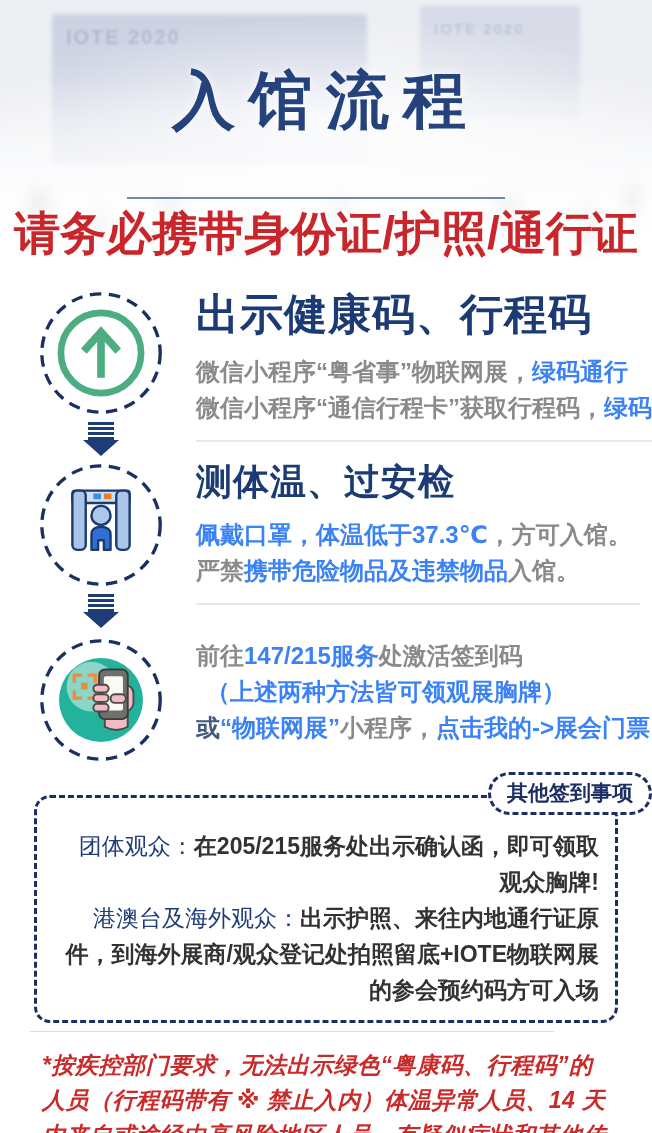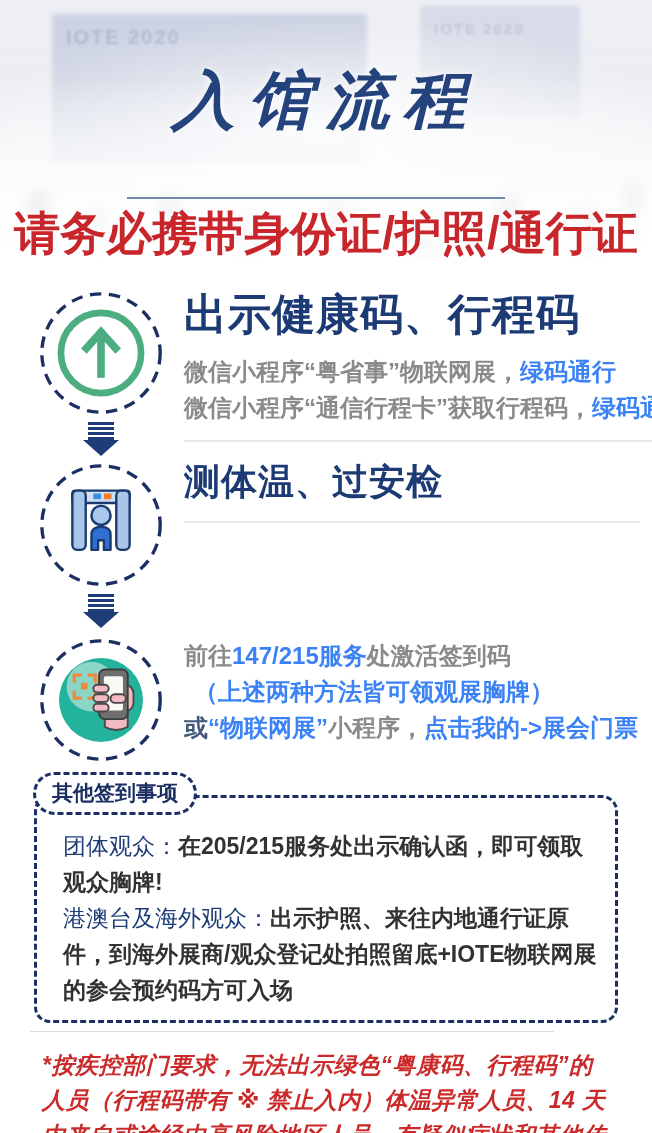--- a/index.html
+++ b/index.html
@@ -31,28 +31,28 @@
       radial-gradient(30px 42px at 52% 66%, rgba(70,76,98,.35), transparent 70%),
       radial-gradient(36px 52px at 66% 82%, rgba(46,54,78,.45), transparent 70%),
       radial-gradient(30px 44px at 78% 64%, rgba(60,68,92,.38), transparent 70%),
       radial-gradient(38px 54px at 90% 78%, rgba(42,50,74,.46), transparent 70%),
       radial-gradient(24px 36px at 97% 55%, rgba(66,74,96,.34), transparent 70%); }
   .bg-fade { position:absolute; inset:0;
     background:radial-gradient(ellipse 70% 55% at 50% 48%, rgba(255,255,255,.85), rgba(255,255,255,0) 75%),
                linear-gradient(180deg, rgba(255,255,255,.2) 0%, rgba(255,255,255,0) 30%, rgba(255,255,255,.9) 96%); }
   .hero-title { position:absolute; top:58px; width:100%; text-align:center;
     font-size:63px; font-weight:800; color:#24427c; letter-spacing:14px;
-    text-shadow:0 0 10px rgba(255,255,255,.9);font-style:italic; }
+    text-shadow:0 0 10px rgba(255,255,255,.9); }
   .hero-rule { position:absolute; top:197px; left:127px; width:378px; height:2px; background:#7089ae; }
   .hero-subtitle { position:absolute; top:203px; width:100%; text-align:center;
     font-size:46px; font-weight:800; color:#c8262b; text-shadow:0 0 8px rgba(255,255,255,.85); }
 
   
   .steps { padding:24px 0 0 38px; }
-  .step { display:flex; gap:20px; }
+  .step { display:flex; gap:32px; }
   .icon-col { width:126px; flex:0 0 126px; display:flex; flex-direction:column; align-items:center; }
   .icon-col svg { display:block; margin-top:6px; }
   .text-col { flex:1; padding-right:12px; }
   .step-title { color:#1c3a74; font-weight:800; margin-top:2px; letter-spacing:1px; }
   .t1 { font-size:43px; }
   .t2 { font-size:36px; }
   .t3 { font-size:38px; }
   .step-lines { margin-top:10px; }
   .step-line { font-size:24px; font-weight:700; line-height:36px; white-space:nowrap; }
   .line-paren { margin-left:10px; }
@@ -64,21 +64,21 @@
   .step-sep { height:2px; background:#e8e8e8; margin-top:14px; }
 
   .down-arrow { margin:4px auto 0 auto; width:36px; }
   .down-arrow .shaft { width:26px; height:20px; margin:0 auto;
     background:repeating-linear-gradient(180deg,#ffffff 0 2px,#1e3c78 2px 5px); }
   .down-arrow .head { width:0; height:0; margin:0 auto;
     border-left:18px solid transparent; border-right:18px solid transparent;
     border-top:16px solid #1e3c78; }
 
   
-  .notes { margin-top:6px; }
+  .notes { margin-top:6px;text-align:right; }
   .notes-badge { display:inline-block; margin-left:33px; position:relative; z-index:2;
     border:3px dashed #1b2f63; border-radius:22px; background:#ffffff;
     padding:4px 16px 5px 16px; color:#1b2f63; font-weight:800; font-size:21px; }
   .notes-box { margin:-20px 34px 0 34px; border:3px dashed #1b2f63; border-radius:16px;
     padding:30px 16px 12px 26px; background:#ffffff; }
   .notes-item { font-size:23px; line-height:36px; color:#323232; }
 
   
   .footer-sep { height:1px; background:#dcdcdc; margin:8px 0 0 30px; width:524px; }
   .disclaimer { margin:16px 40px 0 42px; font-size:23px; font-weight:700; font-style:italic;
@@ -136,20 +136,24 @@
         <circle cx="66" cy="56" r="10" fill="#aac7ec" stroke="#1b3a6e" stroke-width="2.5"></circle>
         <path d="M56 92 v-16 q0 -8 10 -8 q10 0 10 8 v16 h-7 v-10 h-6 v10 z" fill="#2f6fd4" stroke="#1b3a6e" stroke-width="2.5" stroke-linejoin="round"></path>
       </svg>
       <div class="down-arrow">
         <div class="shaft"></div>
           <div class="head"></div>
       </div>
     </div>
     <div class="text-col">
       <div class="step-title t2">测体温、过安检</div>
+      <div class="step-lines">
+        <div class="step-line"><span class="seg-red">佩戴口罩，体温低于37.3℃</span><span class="seg-gray">，方可入馆。</span></div>
+        <div class="step-line"><span class="seg-gray">严禁</span><span class="seg-red">携带危险物品及违禁物品</span><span class="seg-gray">入馆。</span></div>
+      </div>
       <div class="step-sep"></div>
     </div>
   </div>
 
   <div class="step">
     <div class="icon-col">
       <svg width="126" height="132" viewBox="0 0 132 132">
         <circle cx="66" cy="66" r="62" fill="#ffffff" stroke="#1b2f63" stroke-width="3.5" stroke-dasharray="12 8"></circle>
         <circle cx="66" cy="66" r="44" fill="#23b29b"></circle>
         <circle cx="56" cy="52" r="26" fill="#a5dfd2" opacity="0.8"></circle>

